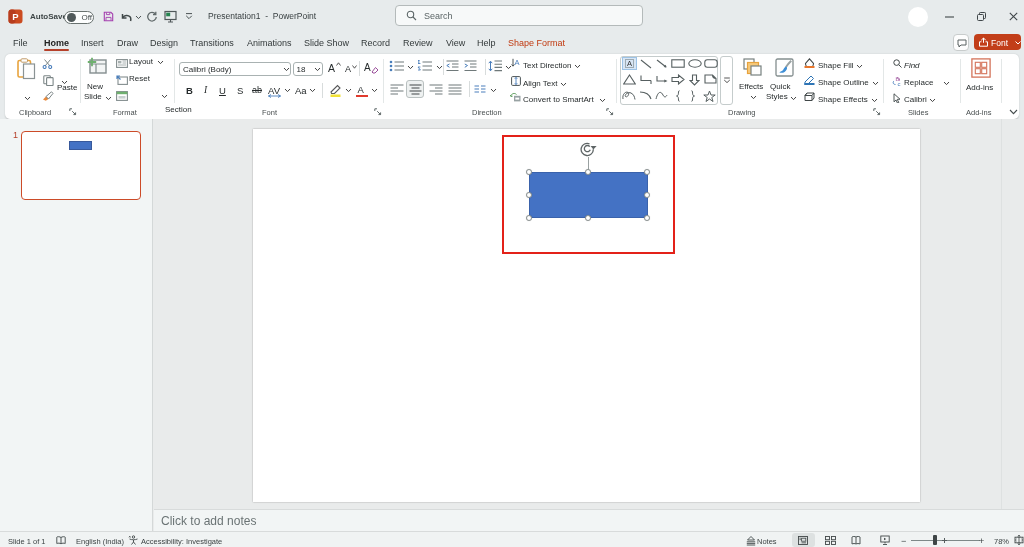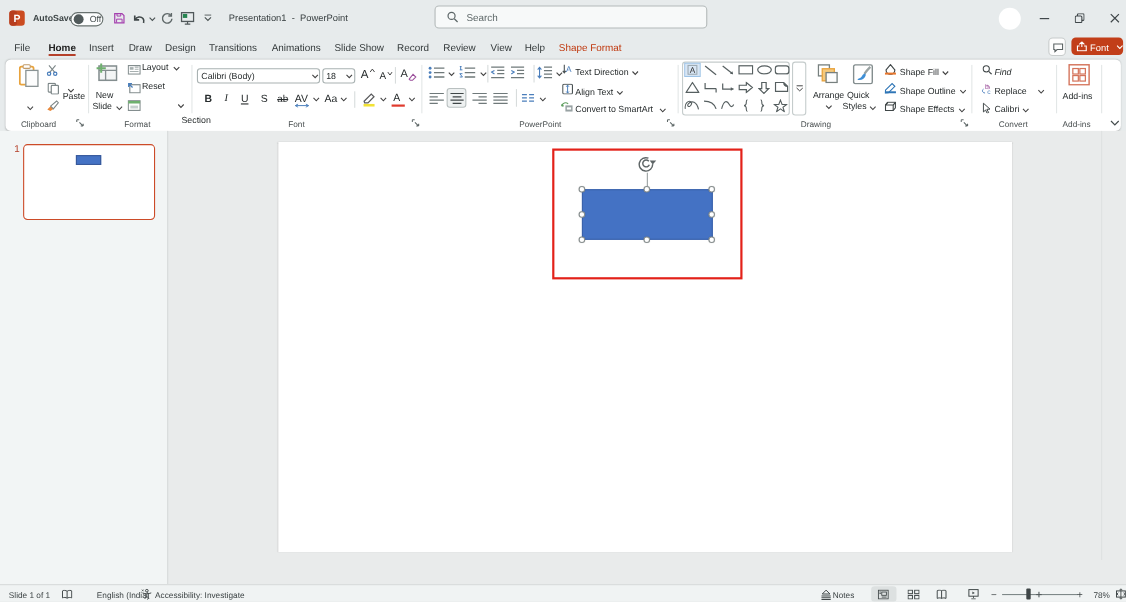--- a/index.html
+++ b/index.html
@@ -370,21 +370,21 @@
     <path d="M6.5 2.5 C4.5 0.5 1 1.5 1 4.5 M1 4.5 L0.2 3 M1 4.5 L2.6 4.2" fill="none" stroke="#5f9e5f" stroke-width="1"></path>
     <rect x="4" y="3.8" width="6.5" height="5.6" fill="#98a2a3"></rect>
     <rect x="5.3" y="5.6" width="3.9" height="2" fill="#fff"></rect>
   </svg>
   <div class="rtext" style="left:523px;top:41px;">Convert to SmartArt</div>
   <svg class="chev" style="left:599px;top:43px;">
       <svg viewBox="0 0 7 7">
         <path d="M1 2 L3.5 4.6 L6 2" fill="none" stroke="#444" stroke-width="1"></path>
       </svg>
     </svg>
-  <div class="glabel" style="left:472px;">PowerPoint</div>
+  <div class="glabel" style="left:472px;">Direction</div>
   <svg class="icon" style="left:606px;top:54px;" width="8" height="8" viewBox="0 0 8 8">
     <path d="M0.8 0.8 H3 M0.8 0.8 V3 M3.2 3.2 L6.6 6.6 M6.6 6.6 V4.4 M6.6 6.6 H4.4" stroke="#5f6868" stroke-width="1" fill="none"></path>
   </svg>
   <div class="gdiv" style="left:616px;"></div>
 
   <div class="abs" style="left:620px;top:1.5px;width:98px;height:49.5px;border:1px solid #c5cccc;border-radius:3px;background:#fff;"></div>
   <div class="abs" style="left:622.5px;top:4px;width:13px;height:11px;background:#d8e6f5;outline:1px solid #9dc3e6;"></div>
   <svg class="icon" style="left:622.5px;top:4px;" width="13" height="11" viewBox="0 0 13 11">
     <rect x="2.5" y="1.5" width="8" height="8" fill="none" stroke="#55606171" stroke-width="1"></rect>
     <text x="6.5" y="8.2" font-size="7.5" fill="#333" text-anchor="middle" font-family="Liberation Sans">A</text>
@@ -445,21 +445,21 @@
   <div class="abs" style="left:719.5px;top:1.5px;width:13px;height:49.5px;border:1px solid #c5cccc;border-radius:3px;background:#fff;"></div>
   <svg class="icon" style="left:722.5px;top:23px;" width="8" height="7" viewBox="0 0 8 7">
     <path d="M1.2 1 H6.8" stroke="#444" stroke-width="0.9"></path>
     <path d="M1.2 3 L4 5.6 L6.8 3" fill="none" stroke="#444" stroke-width="0.9"></path>
   </svg>
   <svg class="icon" style="left:743px;top:4px;" width="19" height="18" viewBox="0 0 19 18">
     <rect x="1" y="1" width="10" height="10" fill="none" stroke="#77807f" stroke-width="1.2"></rect>
     <rect x="4.5" y="4.5" width="11" height="11" fill="#f5c97c" stroke="#e8a33d" stroke-width="1.2"></rect>
     <rect x="8" y="8" width="10" height="9" fill="#fdfdfd" stroke="#77807f" stroke-width="1.2"></rect>
   </svg>
-  <div class="rtext" style="left:739px;top:27.5px;">Arrange</div>
+  <div class="rtext" style="left:739px;top:27.5px;">Effects</div>
   <svg class="chev" style="left:750px;top:40px;">
       <svg viewBox="0 0 7 7">
         <path d="M1 2 L3.5 4.6 L6 2" fill="none" stroke="#444" stroke-width="1"></path>
       </svg>
     </svg>
   <svg class="icon" style="left:775px;top:3.5px;" width="19" height="19" viewBox="0 0 19 19">
     <rect x="1" y="1" width="17" height="17" rx="1.5" fill="#fff" stroke="#848e8f" stroke-width="1.3"></rect>
     <path d="M16.2 2.8 C14.5 4.5 12.3 7 10.8 9.2" fill="none" stroke="#9aa3a3" stroke-width="2"></path>
     <path d="M11.5 8.8 C9.5 9 9 10.5 8.2 11.8 C7.2 13.4 5.4 13.2 4.4 14.4 C7 15.4 10.5 14.6 11.8 11.2 C12.2 10.2 12 9.4 11.5 8.8 Z" fill="#3f8fd6"></path>
   </svg>
@@ -525,21 +525,21 @@
     </svg>
   <svg class="icon" style="left:893px;top:39px;" width="8" height="10" viewBox="0 0 8 10">
     <path d="M1 0.8 L7 6.2 L4.2 6.4 L5.8 9.4 L4.4 10 L3 7 L1 8.8 Z" fill="none" stroke="#404748" stroke-width="0.9"></path>
   </svg>
   <div class="rtext" style="left:904px;top:41px;">Calibri</div>
   <svg class="chev" style="left:929px;top:43px;">
       <svg viewBox="0 0 7 7">
         <path d="M1 2 L3.5 4.6 L6 2" fill="none" stroke="#444" stroke-width="1"></path>
       </svg>
     </svg>
-  <div class="glabel" style="left:908px;">Convert</div>
+  <div class="glabel" style="left:908px;">Slides</div>
   <div class="gdiv" style="left:960px;"></div>
 
   <svg class="icon" style="left:971px;top:4px;" width="20" height="20" viewBox="0 0 20 20">
     <rect x="0.9" y="0.9" width="18.2" height="18.2" fill="none" stroke="#d4735a" stroke-width="1.3"></rect>
     <rect x="4.3" y="4.3" width="5" height="5" fill="none" stroke="#d4735a" stroke-width="1.1"></rect>
     <rect x="10.7" y="4.3" width="5" height="5" fill="none" stroke="#d4735a" stroke-width="1.1"></rect>
     <rect x="4.3" y="10.7" width="5" height="5" fill="none" stroke="#d4735a" stroke-width="1.1"></rect>
     <rect x="10.7" y="10.7" width="5" height="5" fill="none" stroke="#d4735a" stroke-width="1.1"></rect>
   </svg>
   <div class="rtext" style="left:966px;top:29px;">Add-ins</div>
@@ -568,27 +568,30 @@
     <div class="handle" style="left:272.5px;top:40px;"></div>
     <div class="handle" style="left:331.8px;top:40px;"></div>
     <div class="handle" style="left:391px;top:40px;"></div>
     <div class="handle" style="left:272.5px;top:62.8px;"></div>
     <div class="handle" style="left:391px;top:62.8px;"></div>
     <div class="handle" style="left:272.5px;top:85.5px;"></div>
     <div class="handle" style="left:331.8px;top:85.5px;"></div>
     <div class="handle" style="left:391px;top:85.5px;"></div>
   </div>
   <div class="abs" style="left:1001px;top:0;width:1px;height:390px;background:#dee1e1;"></div>
+  <div class="abs" id="notesbar">
+      <div class="abs" id="notestxt">Click to add notes</div>
+    </div>
 </div>
 <div class="abs" id="statusbar">
   <div class="stxt" style="left:8px;">Slide 1 of 1</div>
   <svg class="icon" style="left:56px;top:3.5px;" width="10" height="9" viewBox="0 0 10 9">
     <path d="M5 1.5 C4 0.5 1 0.5 0.8 1.2 V7.5 C2 7 4 7 5 7.8 C6 7 8 7 9.2 7.5 V1.2 C9 0.5 6 0.5 5 1.5 V7.8" fill="none" stroke="#404748" stroke-width="0.9"></path>
   </svg>
-  <div class="stxt" style="left:88px;">English (India)</div>
+  <div class="stxt" style="left:76px;">English (India)</div>
   <svg class="icon" style="left:128px;top:3px;" width="11" height="10" viewBox="0 0 11 10">
     <circle cx="5.5" cy="2" r="1.2" fill="none" stroke="#404748" stroke-width="0.9"></circle>
     <path d="M1.5 4 C4 5 7 5 9.5 4 M5.5 5 V7 M5.5 7 L3.5 9.5 M5.5 7 L7.5 9.5" fill="none" stroke="#404748" stroke-width="0.9"></path>
     <path d="M1 1 L2.5 2.5 M2.5 1 L1 2.5" stroke="#404748" stroke-width="0.7"></path>
   </svg>
   <div class="stxt" style="left:141px;font-weight:normal;">Accessibility: Investigate</div>
   <svg class="icon" style="left:746px;top:2.5px;" width="10" height="11" viewBox="0 0 10 11">
     <path d="M1.5 5 L5 1.5 L8.5 5 Z" fill="none" stroke="#404748" stroke-width="0.9"></path>
     <path d="M0.8 6.8 H9.2 M0.8 8.4 H9.2 M0.8 10 H9.2" stroke="#404748" stroke-width="0.9"></path>
   </svg>

